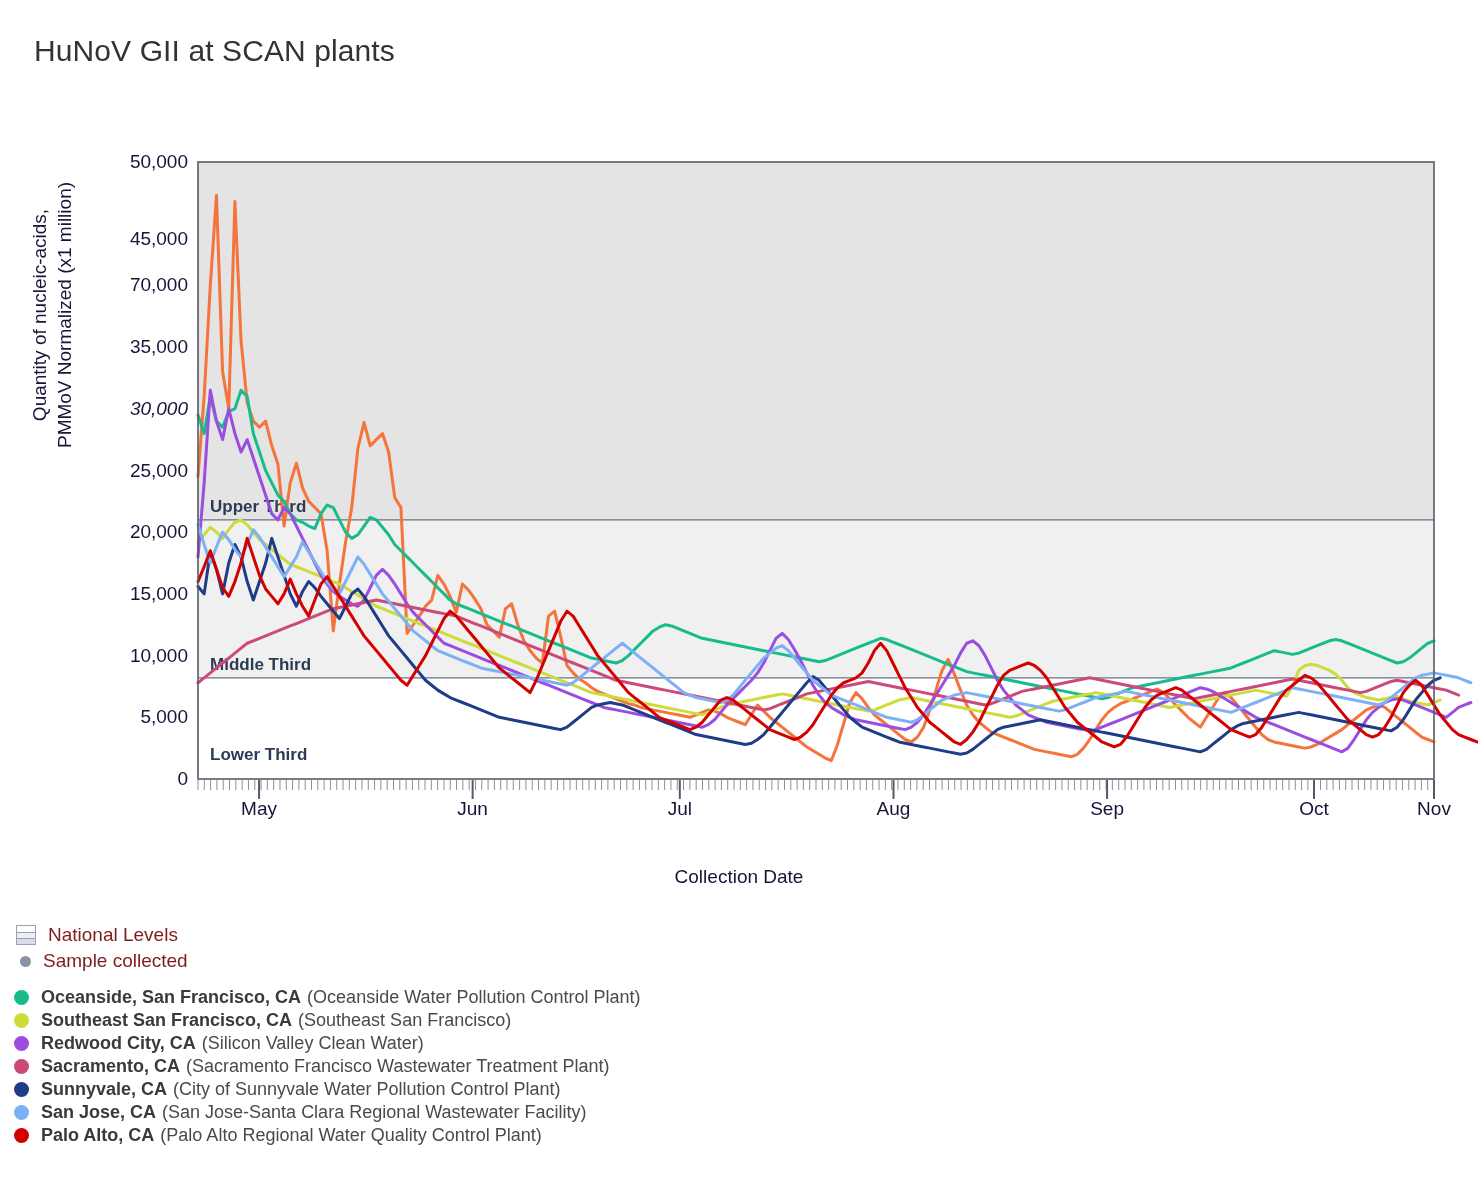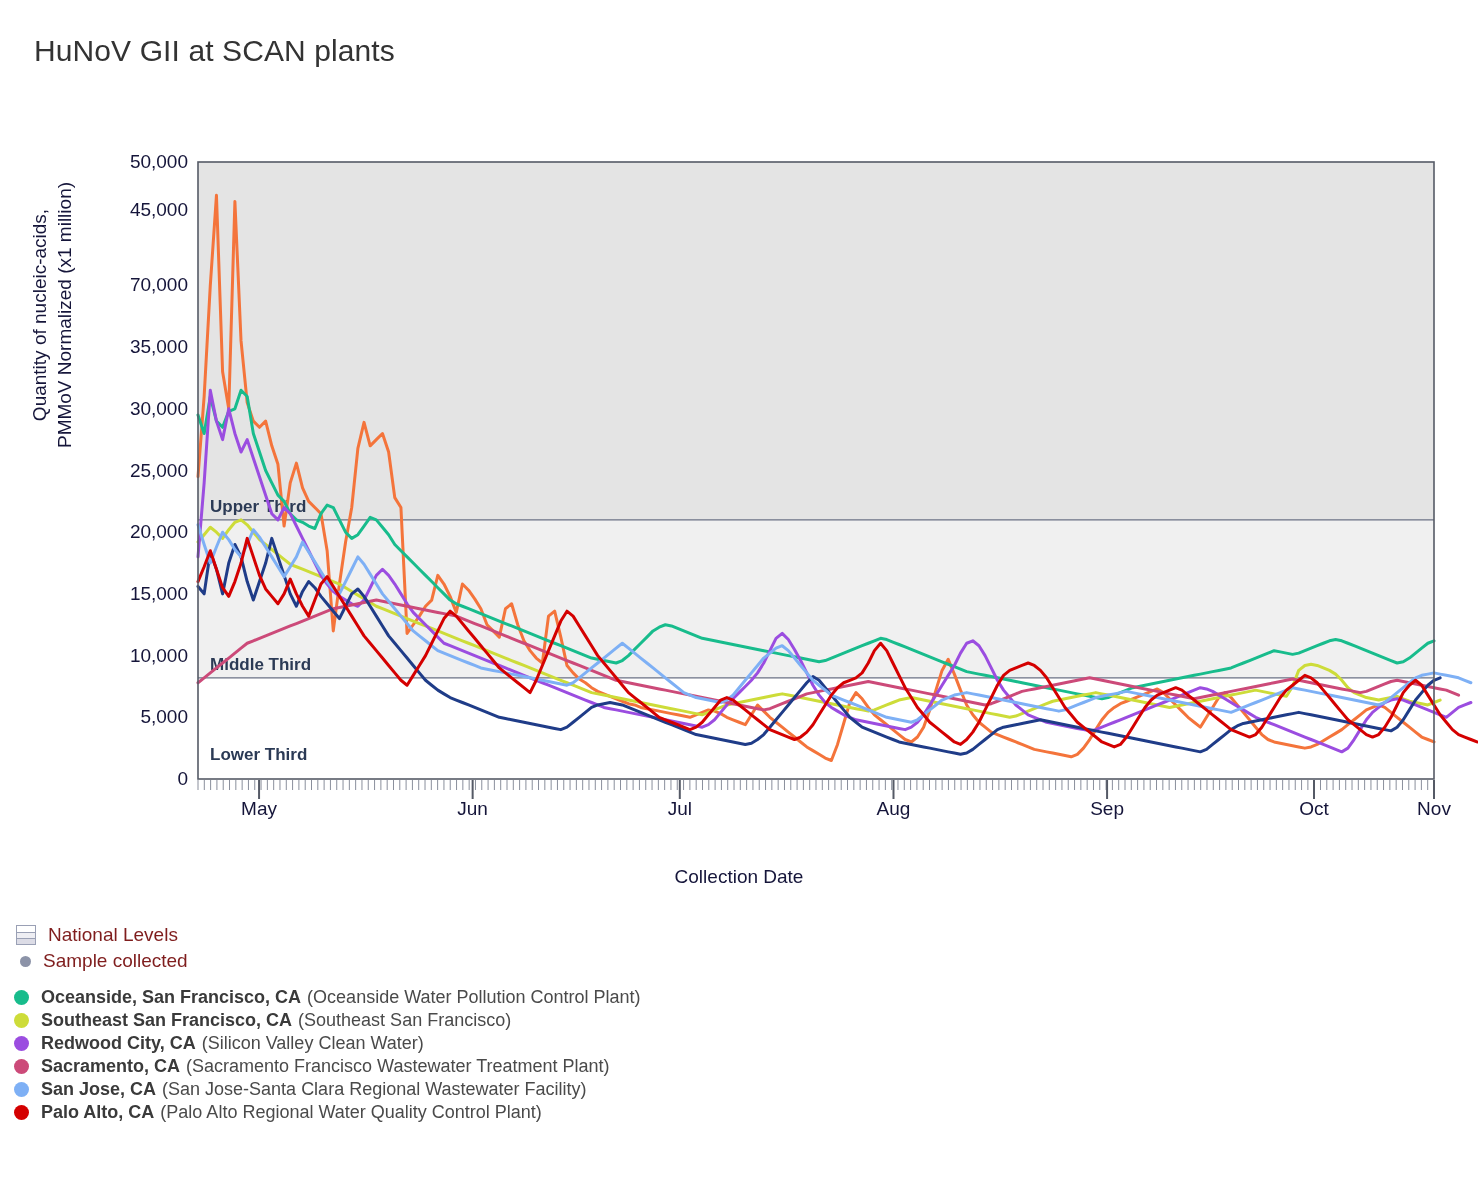--- a/index.html
+++ b/index.html
@@ -162,24 +162,24 @@
     <span>PMMoV Normalized (x1 million)</span>
   </div>
 
   <div id="ytick-holder">
       <div class="ytick" style="top: 779px;">0</div>
       <div class="ytick" style="top: 717.3px;">5,000</div>
       <div class="ytick" style="top: 655.6px;">10,000</div>
       <div class="ytick" style="top: 593.9px;">15,000</div>
       <div class="ytick" style="top: 532.2px;">20,000</div>
       <div class="ytick" style="top: 470.5px;">25,000</div>
-      <div class="ytick" style="top: 408.8px;">30,000</div>
+      <div class="ytick" style="top: 408.8px; font-style: italic;">30,000</div>
       <div class="ytick" style="top: 347.1px;">35,000</div>
       <div class="ytick" style="top: 285.4px;">70,000</div>
-      <div class="ytick" style="top: 210px;">45,000</div>
+      <div class="ytick" style="top: 239px;">45,000</div>
       <div class="ytick" style="top: 162px;">50,000</div>
     </div>
 
   <svg id="plot-svg" width="1478" height="920" style="position:absolute;left:0;top:0;">
       <rect x="198" y="162" width="1236" height="357.86" fill="#E4E4E4"></rect>
       <rect x="198" y="519.86" width="1236" height="157.952" fill="#F0F0F0"></rect>
       <rect x="198" y="677.812" width="1236" height="101.18799999999999" fill="#FFFFFF"></rect>
       <line x1="198" x2="1434" y1="519.86" y2="519.86" stroke="#6a7184" stroke-width="1.2"></line>
       <line x1="198" x2="1434" y1="677.812" y2="677.812" stroke="#6a7184" stroke-width="1.2"></line>
       <text x="210" y="511.86" class="band-label">Upper Third</text>
@@ -437,20 +437,25 @@
         <span class="series-dot" style="background: rgb(155, 77, 224);"></span>
         <span class="series-name">Redwood City, CA</span>
         <span class="series-desc">(Silicon Valley Clean Water)</span>
       </div>
       <div class="series-row">
         <span class="series-dot" style="background: rgb(204, 74, 121);"></span>
         <span class="series-name">Sacramento, CA</span>
         <span class="series-desc">(Sacramento Francisco Wastewater Treatment Plant)</span>
       </div>
       <div class="series-row">
+        <span class="series-dot" style="background: rgb(31, 60, 136);"></span>
+        <span class="series-name">Sunnyvale, CA</span>
+        <span class="series-desc">(City of Sunnyvale Water Pollution Control Plant)</span>
+      </div>
+      <div class="series-row">
         <span class="series-dot" style="background: rgb(126, 176, 245);"></span>
         <span class="series-name">San Jose, CA</span>
         <span class="series-desc">(San Jose-Santa Clara Regional Wastewater Facility)</span>
       </div>
       <div class="series-row">
         <span class="series-dot" style="background: rgb(212, 0, 0);"></span>
         <span class="series-name">Palo Alto, CA</span>
         <span class="series-desc">(Palo Alto Regional Water Quality Control Plant)</span>
       </div>
     </div>

